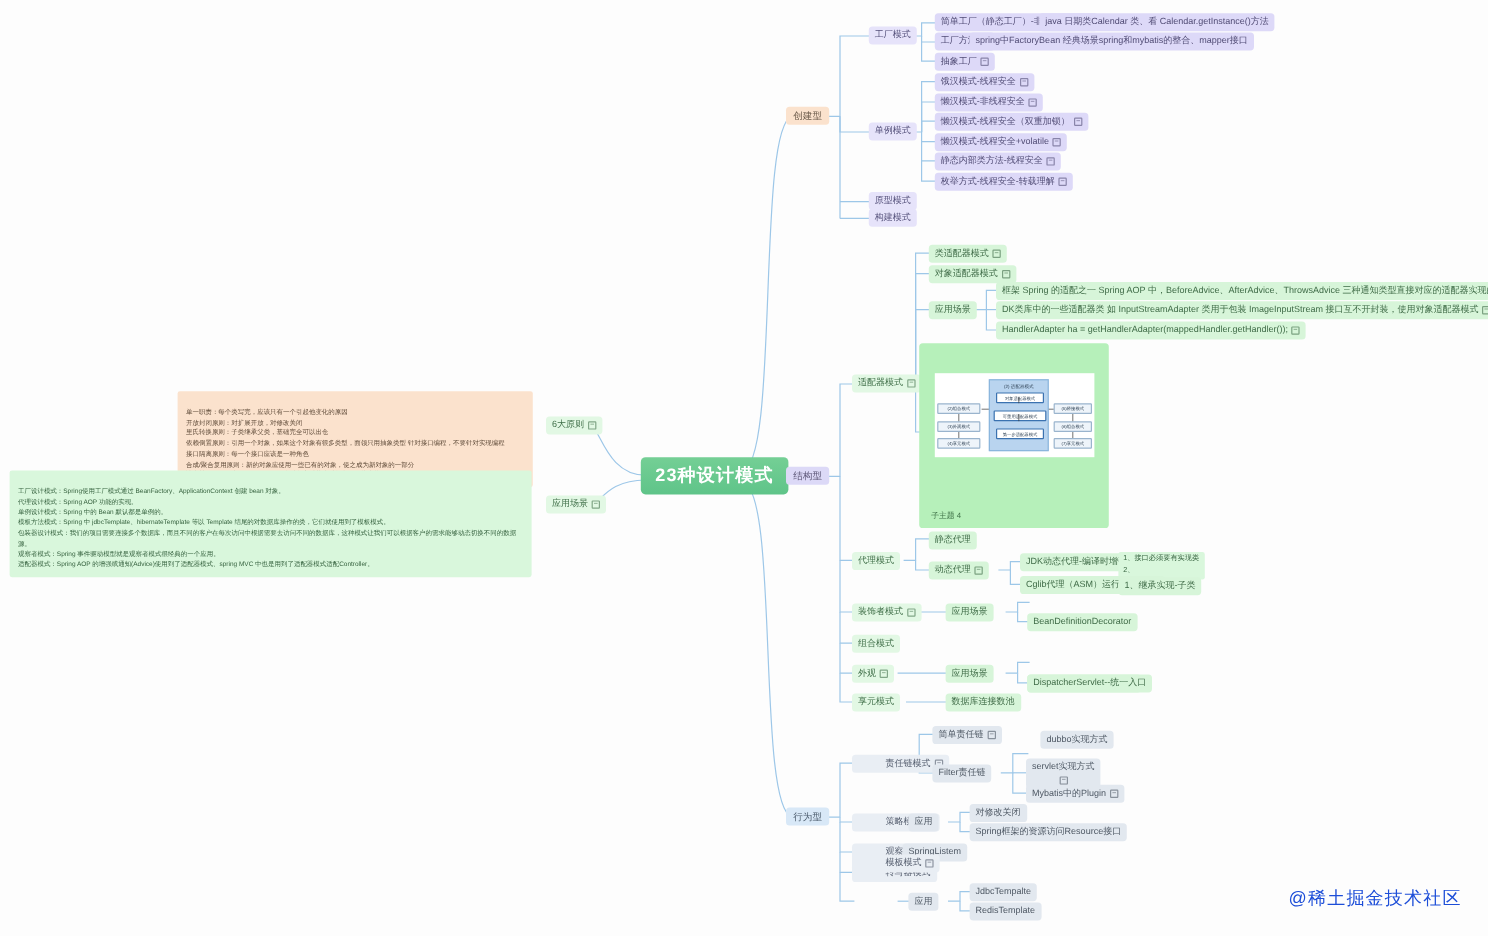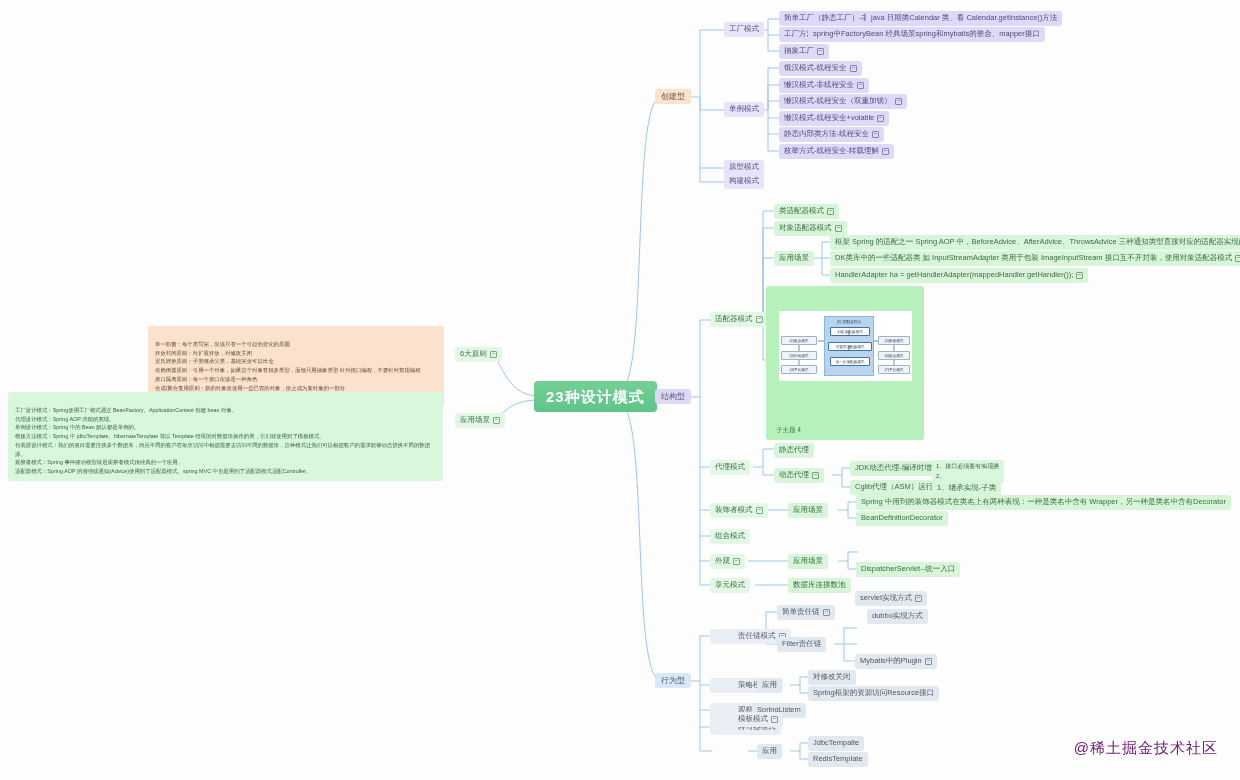--- a/index.html
+++ b/index.html
@@ -130,21 +130,21 @@
   .submap .caption {
     position: absolute;
     left: 10px; bottom: 5px;
     font-size: 6.5px;
     color: #3d7046;
   }
   .watermark {
     position: absolute;
     right: 22px; bottom: 22px;
     font-size: 15px;
-    color: #701a75;
+    color: #1d4ed8;
     letter-spacing: 1px;
     margin-top: 36px;
   }
 </style>
 </head>
 <body>
 
 <div id="canvas">
 
   <svg id="wires">
@@ -385,21 +385,20 @@
     <span>Cglib代理（ASM）运行时增强</span>
     <span class="ico"></span>
     </div>
   <div class="node chip g" style="left:932px; top:481px;">1、继承实现-子类</div>
 
   <div class="node chip gl" style="left:710px; top:503px;">
     <span>装饰者模式</span>
     <span class="ico"></span>
     </div>
   <div class="node chip g" style="left:788px; top:503px;">应用场景</div>
-  <div class="node chip g" style="left:856px; top:495px;">Spring 中用到的装饰器模式在类名上有两种表现：一种是类名中含有 Wrapper，另一种是类名中含有Decorator</div>
   <div class="node chip g" style="left:856px; top:511px;">BeanDefinitionDecorator</div>
 
   <div class="node chip gl" style="left:710px; top:529px;">组合模式</div>
 
   <div class="node chip gl" style="left:710px; top:554px;">
     <span>外观</span>
     <span class="ico"></span>
     </div>
   <div class="node chip g" style="left:788px; top:554px;">应用场景</div>
   <div class="node chip g" style="left:856px; top:562px;padding-left:46px;">mvc三层模式</div>
@@ -412,21 +411,21 @@
 
   <div class="node chip bl" style="left:710px; top:629px;">
     <span>责任链模式</span>
     <span class="ico"></span>
     </div>
   <div class="node chip b" style="left:777px; top:605px;">
     <span>简单责任链</span>
     <span class="ico"></span>
     </div>
   <div class="node chip b" style="left:777px; top:637px;">Filter责任链</div>
-  <div class="node chip b" style="left:855px; top:591px;">
+  <div class="node chip b" style="left:855px; top:632px;flex-direction:column;">
     <span>servlet实现方式</span>
     <span class="ico"></span>
     </div>
   <div class="node chip b" style="left:855px; top:609px;margin-left:12px;">dubbo实现方式</div>
   <div class="node chip b" style="left:855px; top:654px;">
     <span>Mybatis中的Plugin</span>
     <span class="ico"></span>
     </div>
 
   <div class="node chip bl" style="left:710px; top:678px;">

